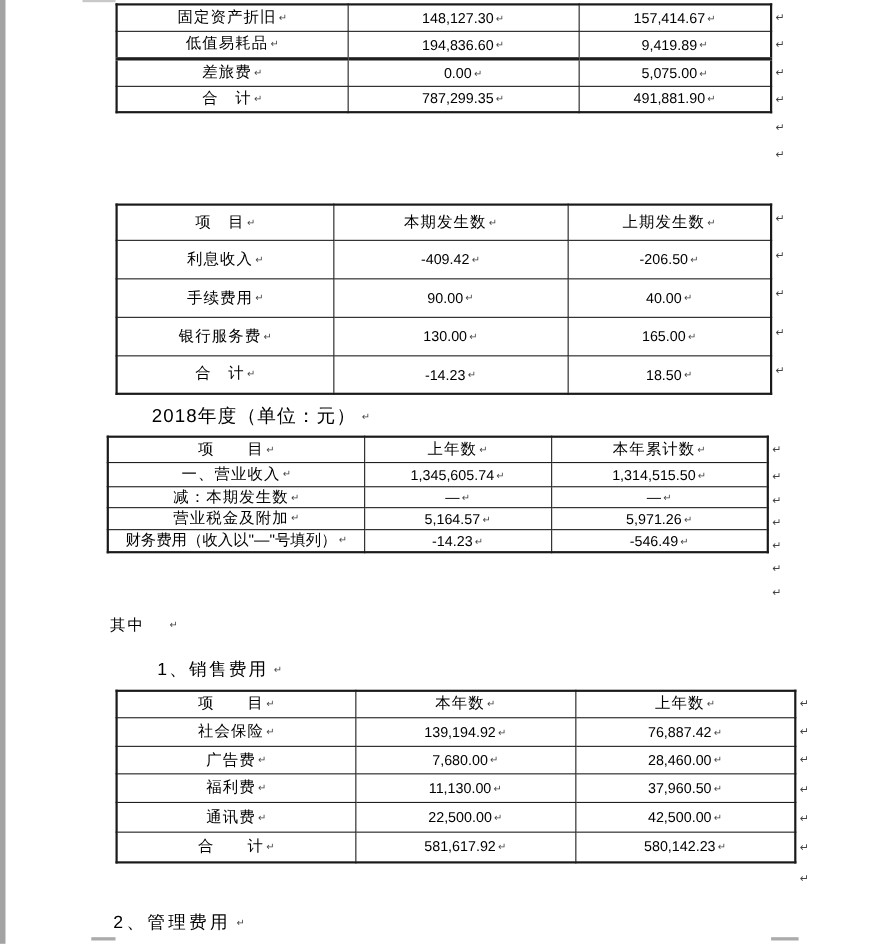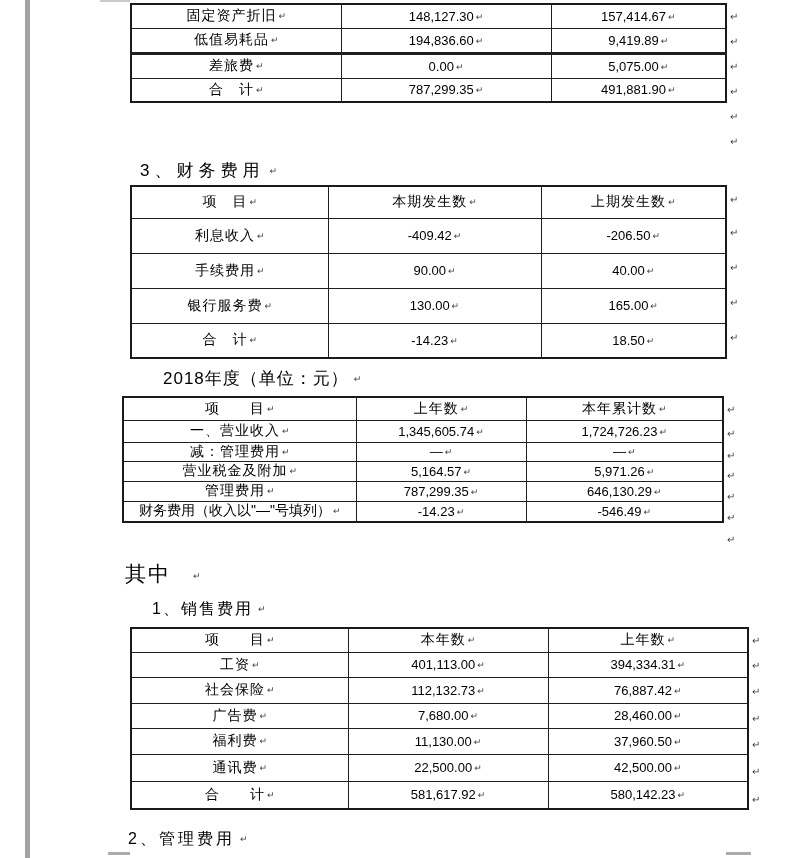--- a/index.html
+++ b/index.html
@@ -4,21 +4,21 @@
 <style>
   html,body { margin:0; padding:0; }
   body {
     width:800px; height:858px;
     background:#ffffff;
     font-family:"Liberation Sans", sans-serif;
     color:#000;
     position:relative;
     overflow:hidden;
   }
-  .page { position:absolute; left:0; top:0; width:640px; height:858px;margin-left:25px; }
+  .page { position:absolute; left:0; top:0; width:640px; height:858px; }
 
   
   .doc-edge { position:absolute; left:0; top:0; width:5px; height:858px; background:#a3a3a3; }
   .edge-dash { position:absolute; background:#c9c9c9; }
   .bottom-dash { position:absolute; background:#ababab; }
 
   table.doc {
     position:absolute;
     border-collapse:collapse;
     table-layout:fixed;
@@ -103,21 +103,20 @@
     </tr>
   </tbody>
     </table>
   <span class="rm" style="left:705px; top:6px"></span>
   <span class="rm" style="left:705px; top:31px"></span>
   <span class="rm" style="left:705px; top:56px"></span>
   <span class="rm" style="left:705px; top:81px"></span>
   <span class="rm" style="left:705px; top:106px"></span>
   <span class="rm" style="left:705px; top:131px"></span>
 
-  <div class="heading" style="left:115px; top:159px; font-size:17px; letter-spacing:5px;">3、财务费用</div>
 
   <table class="doc" style="left:105px; top:185px; width:595px;">
     <colgroup>
         <col style="width:197px">
         <col style="width:213px">
         <col style="width:185px">
       </colgroup>
     <tbody>
         <tr style="height:32px">
       <td><span>项　目</span></td>
@@ -162,76 +161,66 @@
       </colgroup>
     <tbody>
         <tr style="height:23px">
       <td><span>项　　目</span></td>
       <td><span>上年数</span></td>
       <td><span>本年累计数</span></td>
     </tr>
     <tr style="height:22px">
       <td><span>一、营业收入</span></td>
       <td class="num"><span>1,345,605.74</span></td>
-      <td class="num"><span>1,724,726.23</span></td>
+      <td class="num"><span>1,314,515.50</span></td>
     </tr>
     <tr style="height:19px">
-      <td><span>减：管理费用</span></td>
+      <td><span>减：本期发生数</span></td>
       <td class="num"><span>—</span></td>
       <td class="num"><span>—</span></td>
     </tr>
     <tr style="height:20px">
       <td><span>营业税金及附加</span></td>
       <td class="num"><span>5,164.57</span></td>
       <td class="num"><span>5,971.26</span></td>
-    </tr>
-    <tr style="height:20px">
-      <td><span>管理费用</span></td>
-      <td class="num"><span>787,299.35</span></td>
-      <td class="num"><span>646,130.29</span></td>
     </tr>
     <tr style="height:21px">
       <td style="letter-spacing:0"><span>财务费用（收入以"—"号填列）</span></td>
       <td class="num"><span>-14.23</span></td>
       <td class="num"><span>-546.49</span></td>
     </tr>
   </tbody>
     </table>
   <span class="rm" style="left:702px; top:399px"></span>
   <span class="rm" style="left:702px; top:423px"></span>
   <span class="rm" style="left:702px; top:445px"></span>
   <span class="rm" style="left:702px; top:465px"></span>
   <span class="rm" style="left:702px; top:486px"></span>
   <span class="rm" style="left:702px; top:507px"></span>
   <span class="rm" style="left:702px; top:529px"></span>
 
-  <div class="heading wide-mark" style="left:100px; top:560px; font-size:21px; letter-spacing:2px;">其中</div>
-
-  <div class="heading" style="left:127px; top:599px; font-size:16px; letter-spacing:2px;">1、销售费用</div>
+  <div class="heading wide-mark" style="left:100px; top:560px; font-size:14px; letter-spacing:2px;">其中</div>
+
+  <div class="heading" style="left:143px; top:599px; font-size:16px; letter-spacing:2px;">1、销售费用</div>
 
   <table class="doc" style="left:105px; top:627px; width:617px;">
     <colgroup>
         <col style="width:217px">
         <col style="width:200px">
         <col style="width:200px">
       </colgroup>
     <tbody>
         <tr style="height:24px">
       <td><span>项　　目</span></td>
       <td><span>本年数</span></td>
       <td><span>上年数</span></td>
     </tr>
-    <tr style="height:25px">
-      <td><span>工资</span></td>
-      <td class="num"><span>401,113.00</span></td>
-      <td class="num"><span>394,334.31</span></td>
-    </tr>
     <tr style="height:26px">
       <td><span>社会保险</span></td>
-      <td class="num"><span>112,132.73</span></td>
+      <td class="num"><span>139,194.92</span></td>
       <td class="num"><span>76,887.42</span></td>
     </tr>
     <tr style="height:25px">
       <td><span>广告费</span></td>
       <td class="num"><span>7,680.00</span></td>
       <td class="num"><span>28,460.00</span></td>
     </tr>
     <tr style="height:26px">
       <td><span>福利费</span></td>
       <td class="num"><span>11,130.00</span></td>

